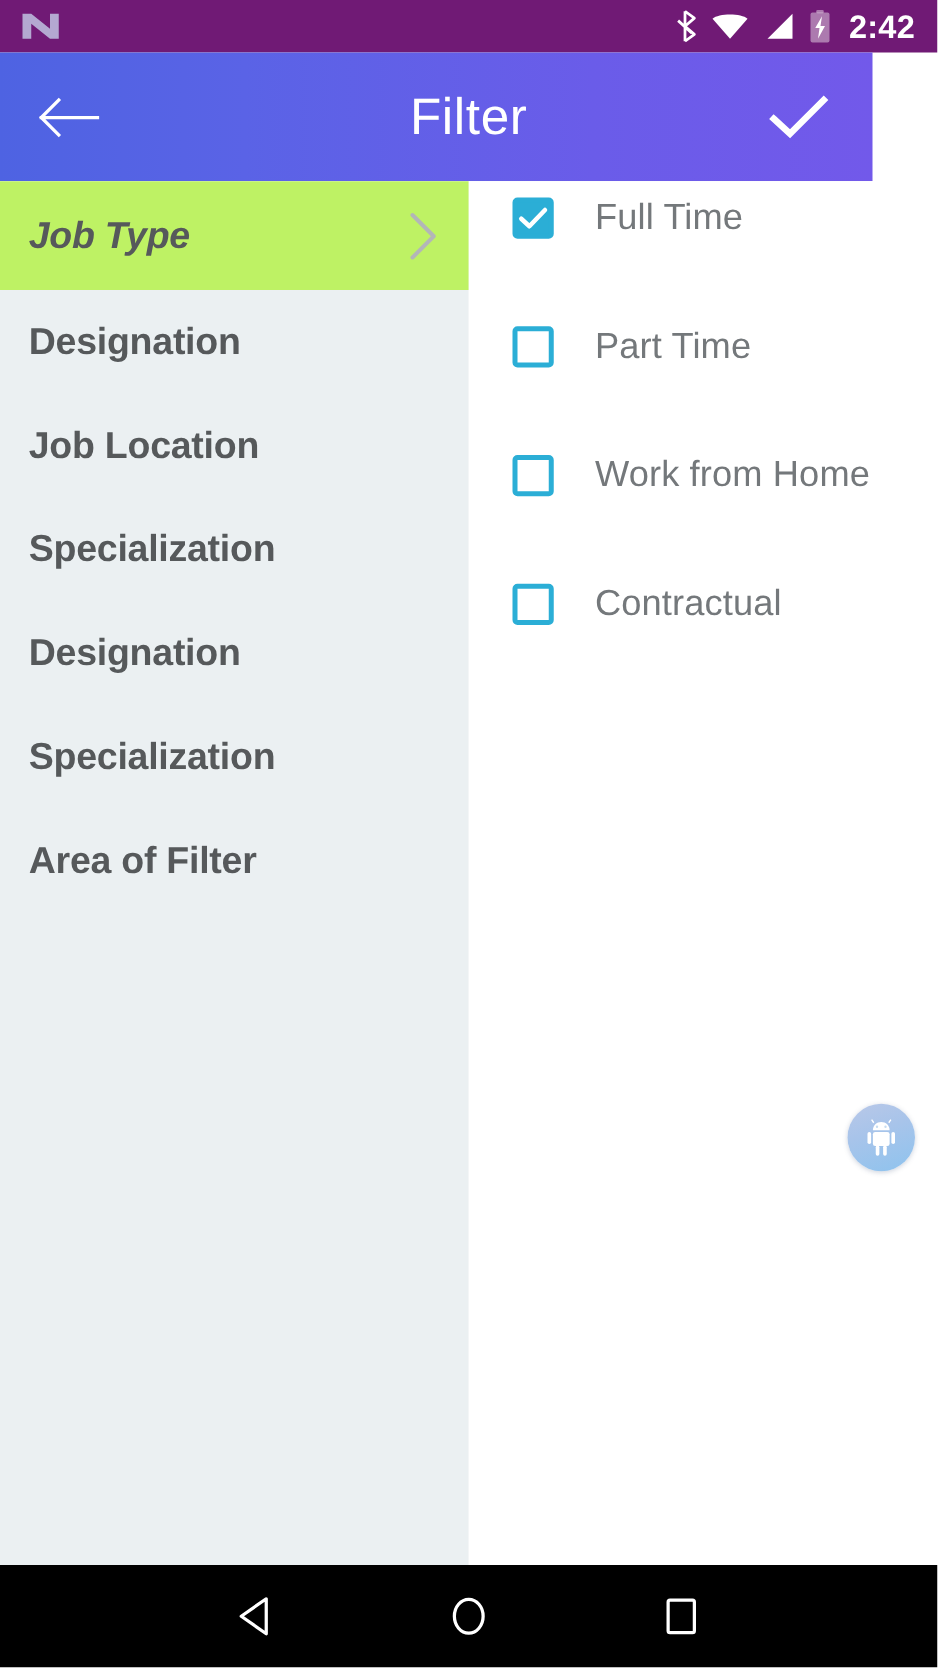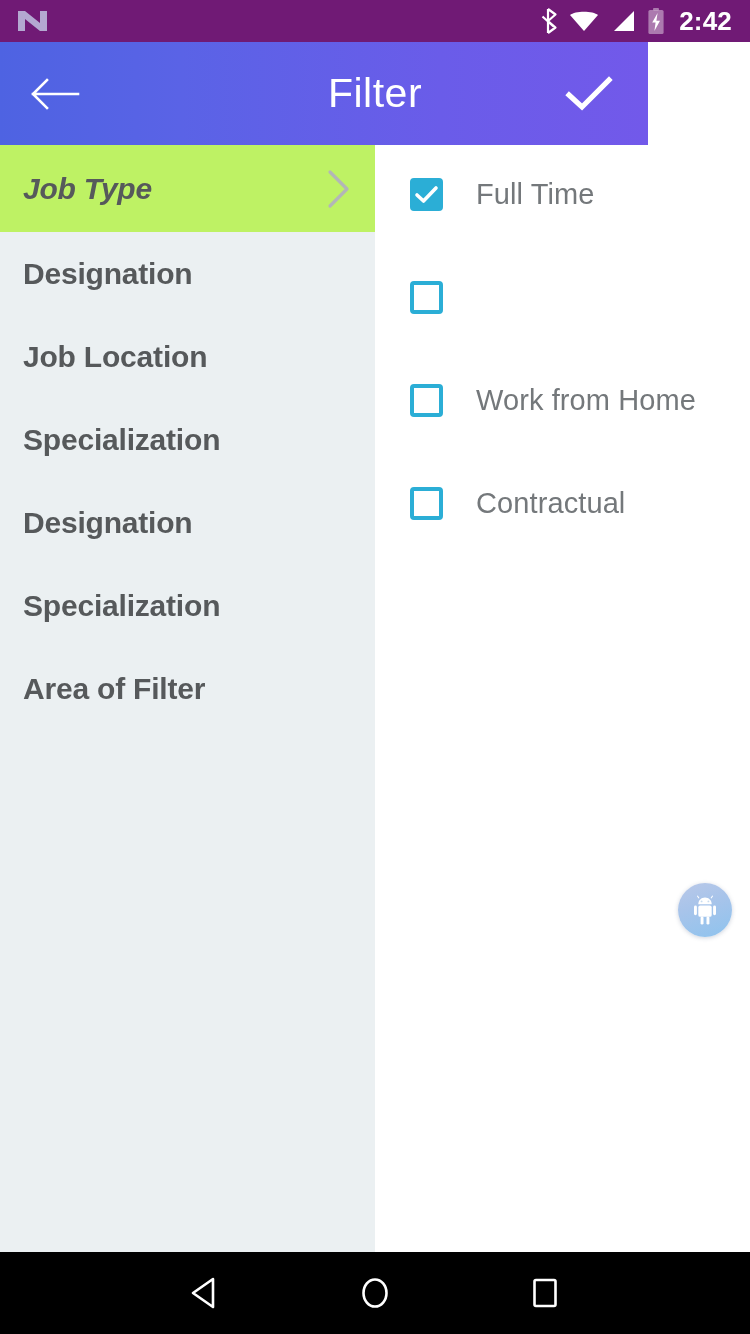--- a/index.html
+++ b/index.html
@@ -30,21 +30,21 @@
   }
   #status-bar .sb-clock {
     color:#ffffff; font-size:26px; font-weight:bold;
     letter-spacing:.2px; margin-left:3px;
     font-family:"Liberation Sans", sans-serif;
   }
 
   
   #app-bar {
     position:absolute; top:42px; left:0;
-    width:648px; height:103px;
+    width:698px; height:103px;
     background:linear-gradient(to right,#4e63e2 0%,#5a63e6 28%,#6a5ce9 68%,#7259ea 100%);
     display:flex; align-items:center;
   }
   #back-button {
     width:110px; height:103px;
     display:flex; align-items:center; justify-content:center;
     cursor:pointer;
   }
   #app-title {
     position:absolute; left:0; top:0;
@@ -95,21 +95,21 @@
     height:87px;
     font-style:italic;
   }
   .side-item .chev { margin-left:auto; display:flex; align-items:center; }
 
   
   #options-panel {
     flex:1 1 auto; height:1107px;
     background:#ffffff;
     position:relative;
-    padding-top:32px;
+    padding-top:12px;
   }
   .opt-row {
     height:103px;
     display:flex; align-items:flex-start;
     padding-left:35px;
     cursor:pointer;
   }
   .cbox {
     width:33px; height:33px;
     border:4px solid #2baed6;
@@ -251,20 +251,21 @@
         <span class="cbox checked">
           <svg width="25" height="20" viewBox="0 0 25 20">
             <path d="M3 10 L9.5 16 L22 3" stroke="#ffffff" stroke-width="3.6" fill="none" stroke-linecap="round" stroke-linejoin="round"></path>
           </svg>
         </span>
         <span class="opt-label">Full Time</span>
       </div>
 
       <div class="opt-row">
         <span class="cbox"></span>
+        <span class="opt-label">Part Time</span>
       </div>
 
       <div class="opt-row">
         <span class="cbox"></span>
         <span class="opt-label">Work from Home</span>
       </div>
 
       <div class="opt-row">
         <span class="cbox"></span>
         <span class="opt-label">Contractual</span>

